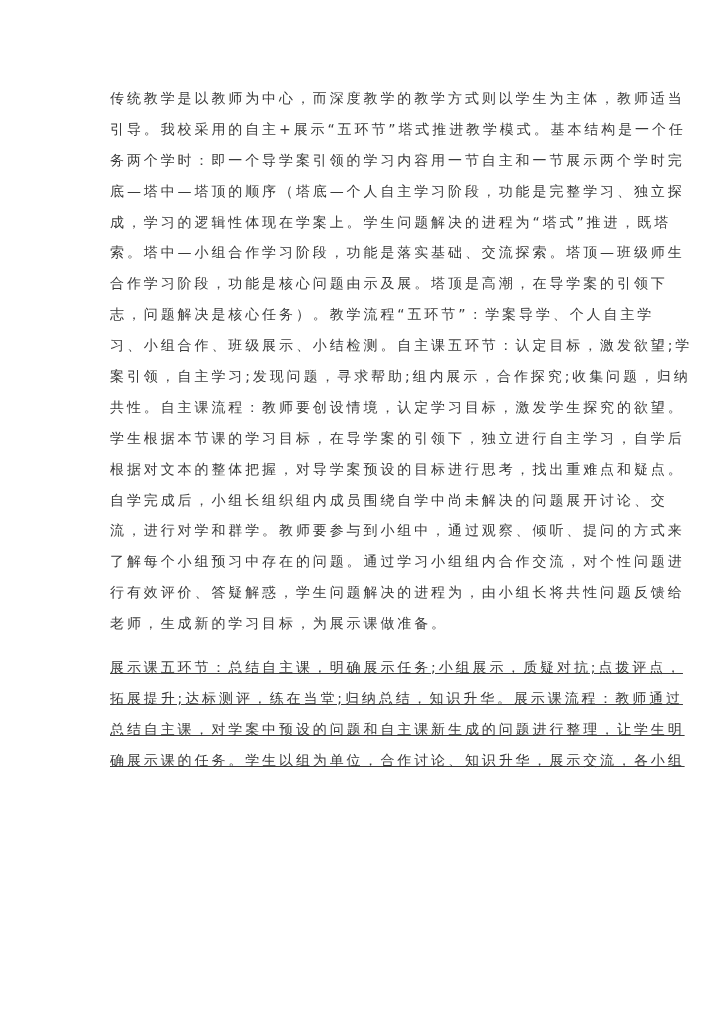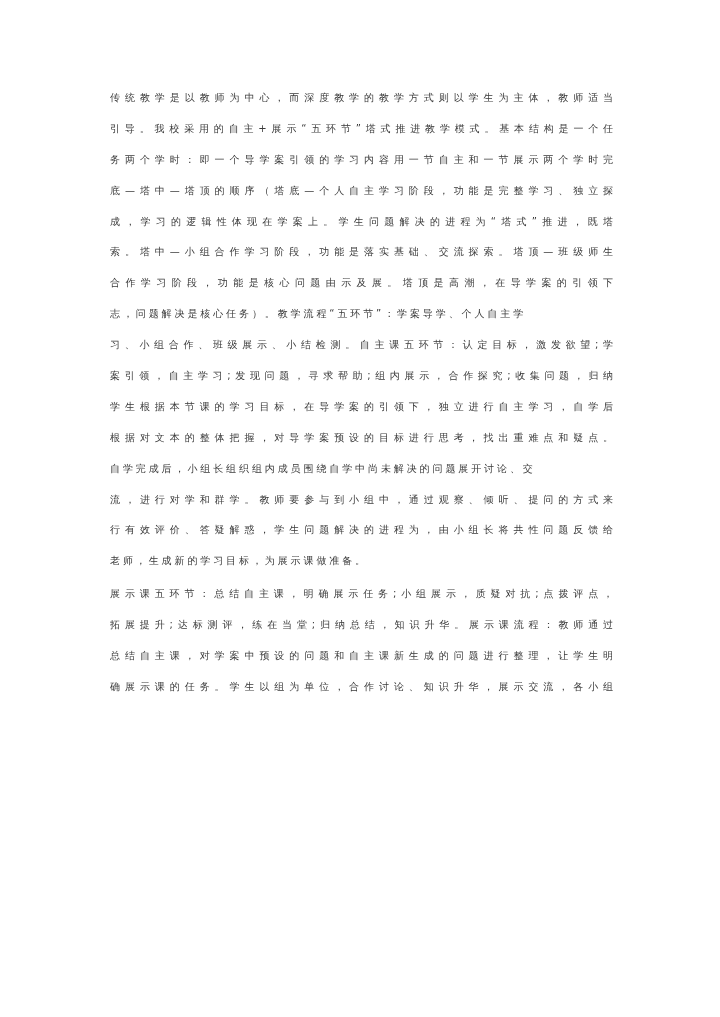--- a/index.html
+++ b/index.html
@@ -18,27 +18,28 @@
     .page {
       position: absolute;
       left: 110px;
       top: 83px;
       width: 506px;
     }
     .para {
       margin: 0;
     }
     .para + .para {
-      margin-top: 2px;
+      margin-top: 13px;
+      text-decoration: underline;
     }
     .line {
       display: block;
       height: 30.9px;
       line-height: 30.9px;
-      font-size: 10px;
+      font-size: 14px;
       letter-spacing: 2.9px;
       white-space: nowrap;
       text-align: justify;
       text-align-last: justify;
     }
     .line.last {
       text-align-last: left;
     }
   </style>
 </head>
@@ -50,24 +51,26 @@
     <span class="line">传统教学是以教师为中心，而深度教学的教学方式则以学生为主体，教师适当</span>
     <span class="line">引导。我校采用的自主+展示“五环节”塔式推进教学模式。基本结构是一个任</span>
     <span class="line">务两个学时：即一个导学案引领的学习内容用一节自主和一节展示两个学时完</span>
     <span class="line">底—塔中—塔顶的顺序（塔底—个人自主学习阶段，功能是完整学习、独立探</span>
     <span class="line">成，学习的逻辑性体现在学案上。学生问题解决的进程为“塔式”推进，既塔</span>
     <span class="line">索。塔中—小组合作学习阶段，功能是落实基础、交流探索。塔顶—班级师生</span>
     <span class="line">合作学习阶段，功能是核心问题由示及展。塔顶是高潮，在导学案的引领下</span>
     <span class="line last">志，问题解决是核心任务）。教学流程“五环节”：学案导学、个人自主学</span>
     <span class="line">习、小组合作、班级展示、小结检测。自主课五环节：认定目标，激发欲望;学</span>
     <span class="line">案引领，自主学习;发现问题，寻求帮助;组内展示，合作探究;收集问题，归纳</span>
+    <span class="line">共性。自主课流程：教师要创设情境，认定学习目标，激发学生探究的欲望。</span>
     <span class="line">学生根据本节课的学习目标，在导学案的引领下，独立进行自主学习，自学后</span>
     <span class="line">根据对文本的整体把握，对导学案预设的目标进行思考，找出重难点和疑点。</span>
     <span class="line last">自学完成后，小组长组织组内成员围绕自学中尚未解决的问题展开讨论、交</span>
     <span class="line">流，进行对学和群学。教师要参与到小组中，通过观察、倾听、提问的方式来</span>
+    <span class="line">了解每个小组预习中存在的问题。通过学习小组组内合作交流，对个性问题进</span>
     <span class="line">行有效评价、答疑解惑，学生问题解决的进程为，由小组长将共性问题反馈给</span>
     <span class="line last">老师，生成新的学习目标，为展示课做准备。</span>
   </p>
 
   <p class="para">
     <span class="line">展示课五环节：总结自主课，明确展示任务;小组展示，质疑对抗;点拨评点，</span>
     <span class="line">拓展提升;达标测评，练在当堂;归纳总结，知识升华。展示课流程：教师通过</span>
     <span class="line">总结自主课，对学案中预设的问题和自主课新生成的问题进行整理，让学生明</span>
     <span class="line">确展示课的任务。学生以组为单位，合作讨论、知识升华，展示交流，各小组</span>
   </p>

